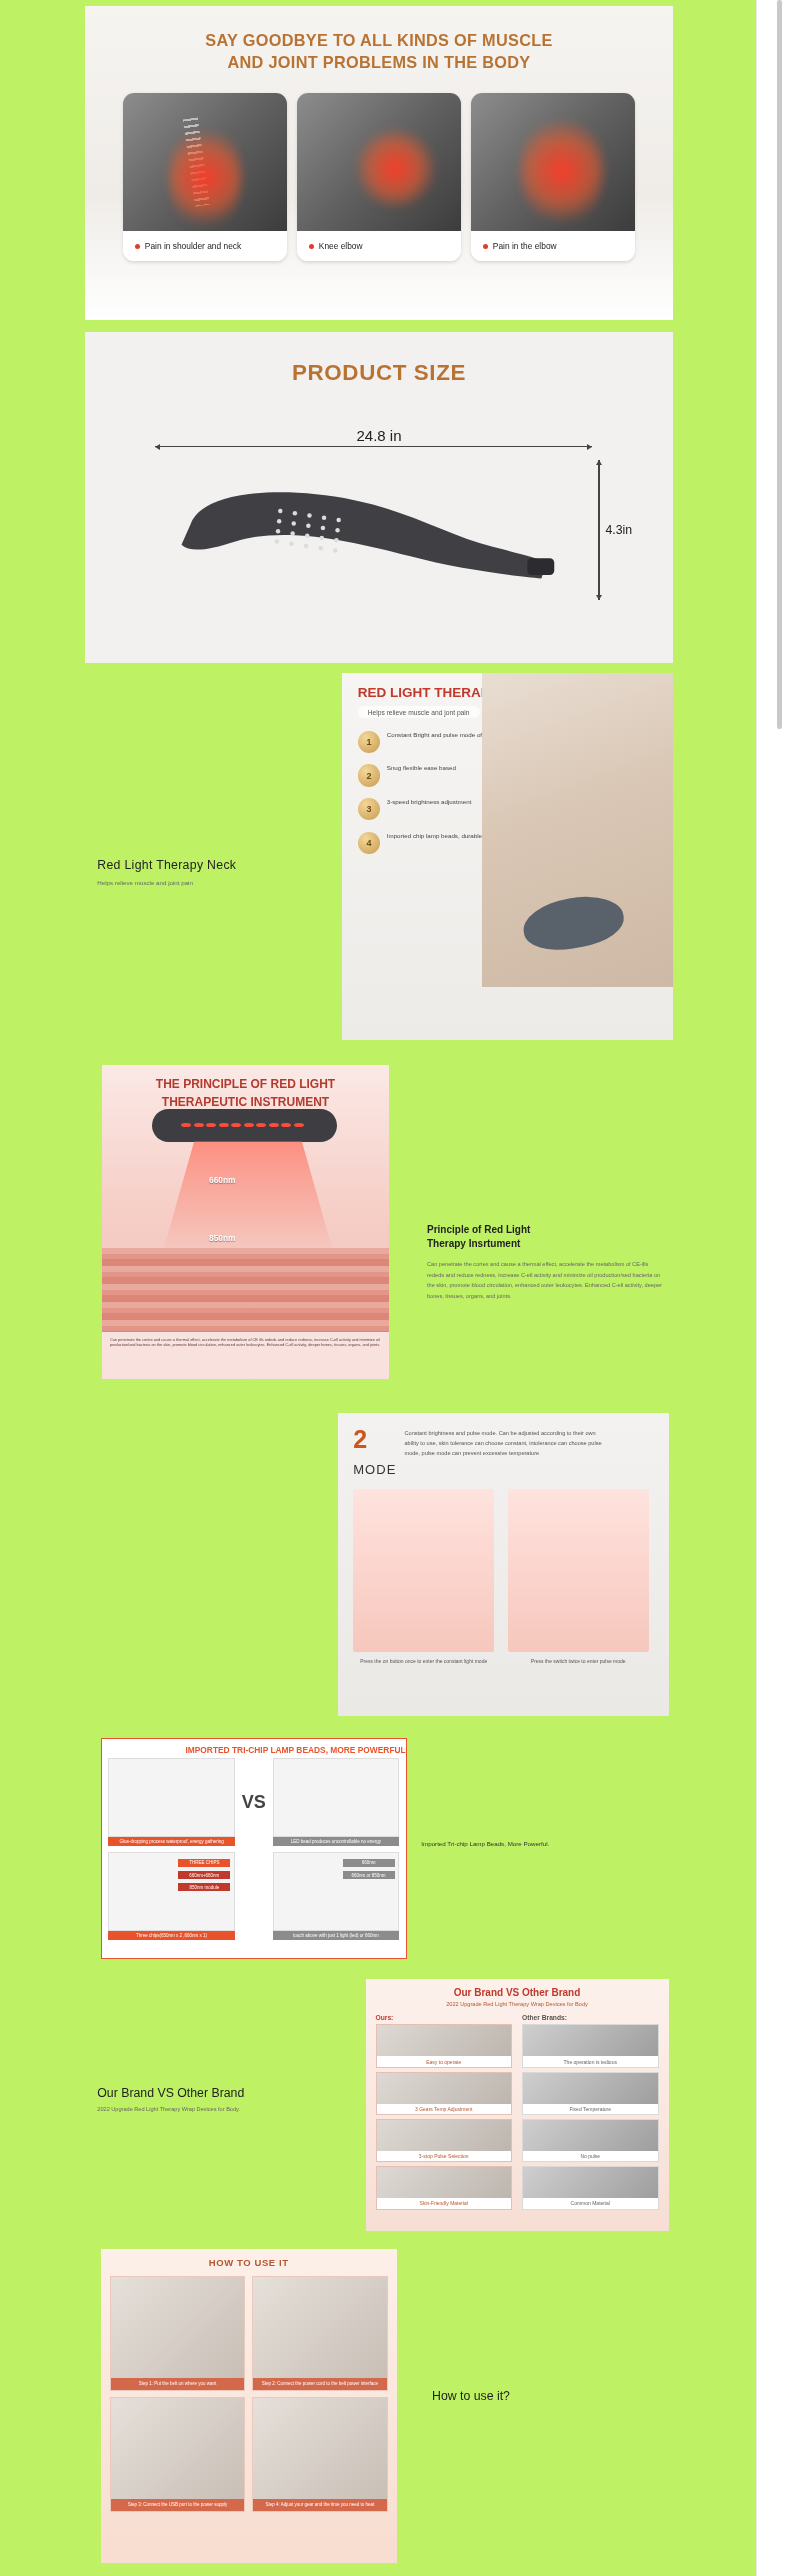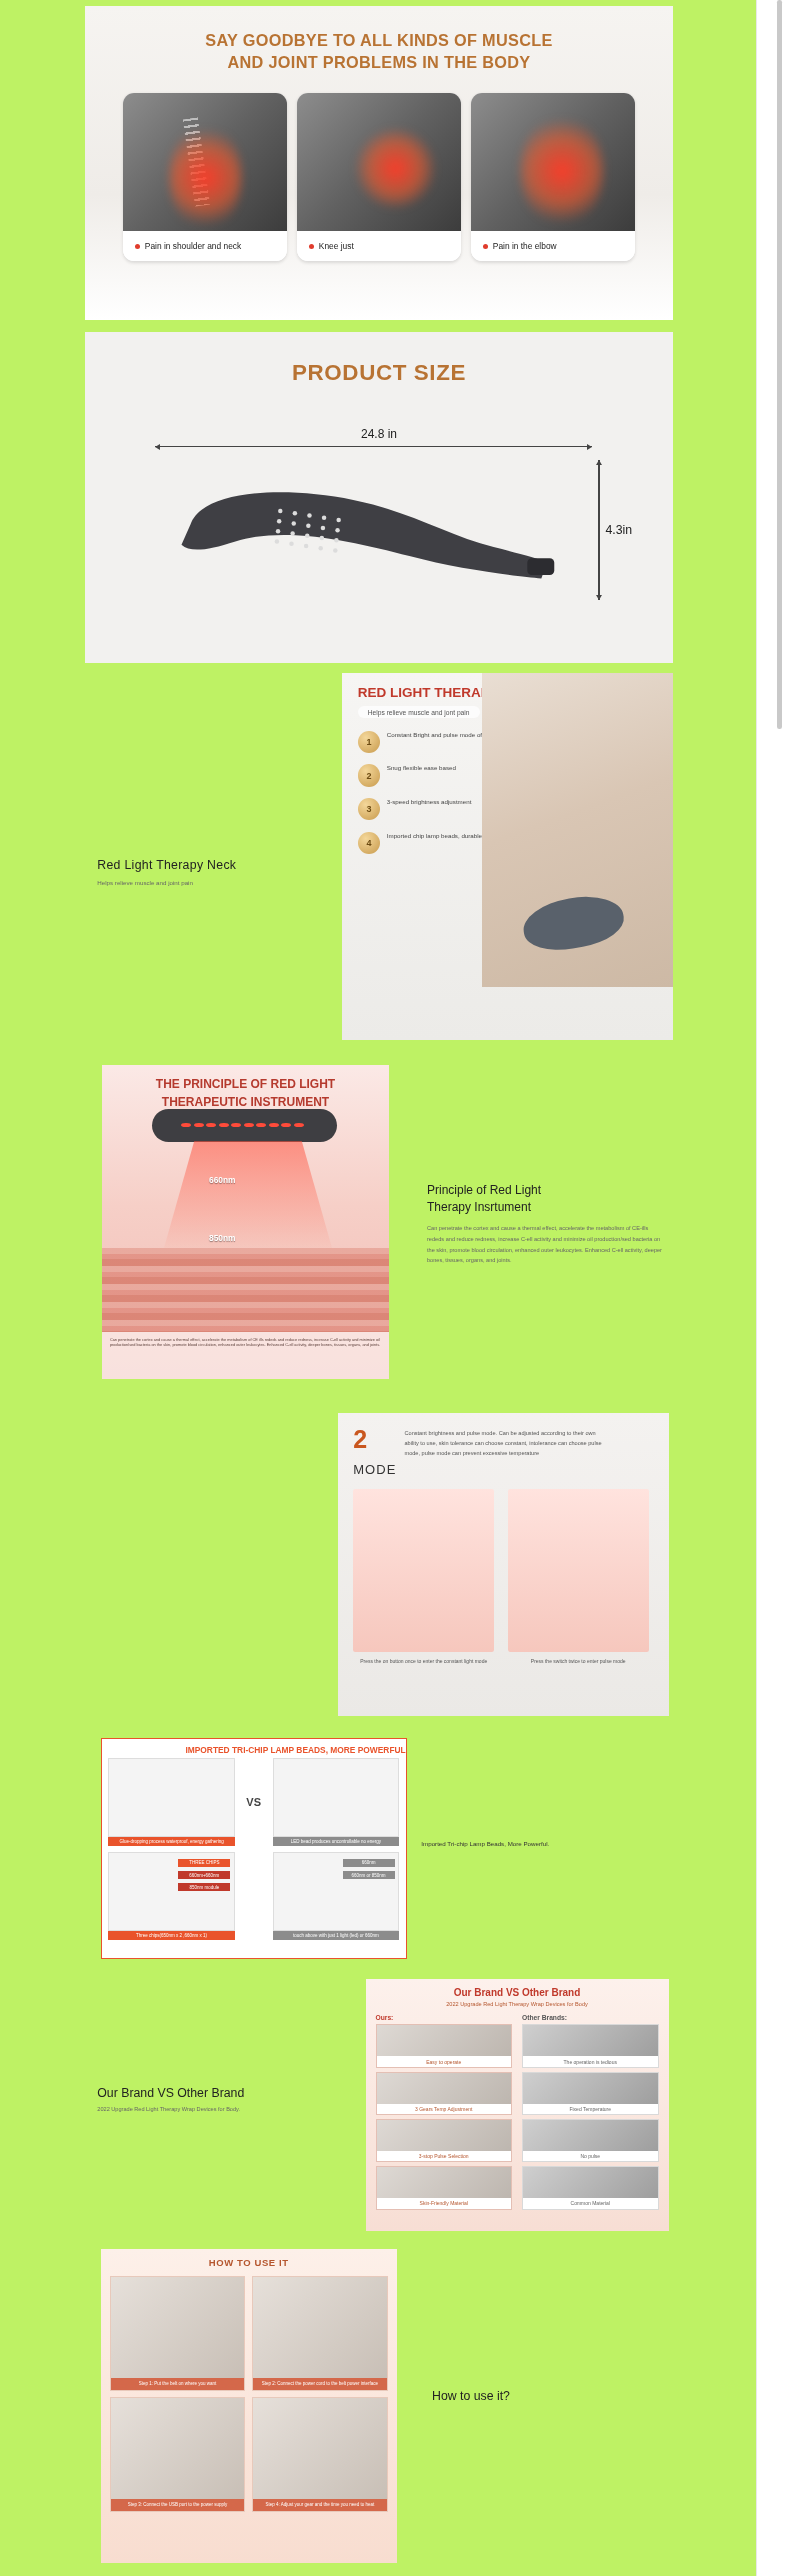--- a/index.html
+++ b/index.html
@@ -105,21 +105,21 @@
     position: absolute; left: 22.4px; top: 38px; width: 437px; height: 1.1px; background: #444;
   }
   .dim-h:before, .dim-h:after {
     content: ""; position: absolute; top: -2.8px; width: 0; height: 0;
     border-top: 3.4px solid transparent; border-bottom: 3.4px solid transparent;
   }
   .dim-h:before { left: 0; border-right: 5.6px solid #444; }
   .dim-h:after { right: 0; border-left: 5.6px solid #444; }
   .dim-h-label {
     position: absolute; left: 50%; top: 19px; transform: translateX(-50%);
-    font-size: 12px; color: #222;
+    font-size: 15px; color: #222;
   }
   .dim-v {
     position: absolute; right: 26px; top: 52px; width: 1.1px; height: 140px; background: #444;
   }
   .dim-v:before, .dim-v:after {
     content: ""; position: absolute; left: -2.8px; width: 0; height: 0;
     border-left: 3.4px solid transparent; border-right: 3.4px solid transparent;
   }
   .dim-v:before { top: 0; border-bottom: 5.6px solid #444; }
   .dim-v:after { bottom: 0; border-top: 5.6px solid #444; }
@@ -201,21 +201,21 @@
     position: absolute; left: 0; bottom: 47px; width: 287px; height: 84px;
     background: repeating-linear-gradient(180deg,#e8a79b 0 5.6px,#e29184 5.6px 11.2px,#d98171 11.2px 18px);
     opacity: .92;
   }
   .s4 .footnote {
     position: absolute; left: 0; bottom: 0; width: 287px; height: 47px;
     background: rgba(255,255,255,.55); font-size: 3.9px; color: #5a3d38;
     padding: 4.5px 7.9px; line-height: 1.5;
   }
   .s4 .txt { position: absolute; right: 10px; top: 117px; width: 236px; }
-  .s4 .txt h3 { font-size: 12px; color: #222; font-weight: normal; line-height: 1.4; }
+  .s4 .txt h3 { font-size: 10px; color: #222; font-weight: bold; line-height: 1.4; margin-top: 41px; }
   .s4 .txt p { margin-top: 7.9px; font-size: 5.6px; color: #666; line-height: 1.9; }
 
   
   .s5 { left: 85px; top: 1413px; width: 588px; height: 320px; }
   .s5 .txt { position: absolute; left: 12.3px; top: 112px; width: 236px; }
   .s5 .txt h3 { font-size: 12.3px; color: #222; font-weight: normal; }
   .s5 .txt p { margin-top: 6.7px; font-size: 5.6px; color: #666; line-height: 1.9; }
   .s5 .panel {
     position: absolute; right: 4.5px; top: 0; width: 331px; height: 303px;
     background: linear-gradient(180deg,#f4f2f0,#ebe9e6);
@@ -238,21 +238,21 @@
   .s6 { left: 85px; top: 1738px; width: 588px; height: 236px; }
   .s6 .panel {
     position: absolute; left: 15.7px; top: 0; width: 306px; height: 221px;
     background: #fff; border: 1.1px solid #e9532b;
   }
   .s6 .panel h4 {
     text-align: right; color: #e9532b; font-size: 8.4px; font-weight: bold;
     padding: 5.6px 0 3.4px;
   }
   .s6 .grid2 { display: grid; grid-template-columns: 1fr 29px 1fr; gap: 4.5px; padding: 0 6.7px; }
-  .s6 .vs { align-self: center; text-align: center; font-size: 11px; font-weight: bold; color: #444; }
+  .s6 .vs { align-self: center; text-align: center; font-size: 18px; font-weight: bold; color: #444; }
   .s6 .tile { background: #f4f4f4; border: 0.6px solid #ddd; height: 79px; position: relative; overflow: hidden; }
   .s6 .tilecap { font-size: 4.5px; color: #fff; background: #e9532b; text-align: center; padding: 2.2px 1.1px; }
   .s6 .tilecap.grey { background: #8c8c8c; }
   .s6 .right { position: absolute; right: 15.7px; top: 102px; width: 236px; }
   .s6 .right p { font-size: 6.2px; color: #333; }
 
   
   .s7 { left: 85px; top: 1979px; width: 588px; height: 264px; }
   .s7 .txt { position: absolute; left: 12.3px; top: 107px; width: 236px; }
   .s7 .txt h3 { font-size: 12.3px; color: #222; font-weight: normal; }
@@ -312,21 +312,21 @@
             <span class="dot"></span>
             <span>Pain in shoulder and neck</span>
           </div>
         </div>
         <div class="card">
           <div class="photo">
             <div class="glow" style="left:36%;top:26%;width:79px;height:79px;"></div>
           </div>
           <div class="cap">
             <span class="dot"></span>
-            <span>Knee just</span>
+            <span>Knee elbow</span>
           </div>
         </div>
         <div class="card">
           <div class="photo">
             <div class="glow" style="left:30%;top:16%;width:84px;height:112px;"></div>
           </div>
           <div class="cap">
             <span class="dot"></span>
             <span>Pain in the elbow</span>
           </div>

